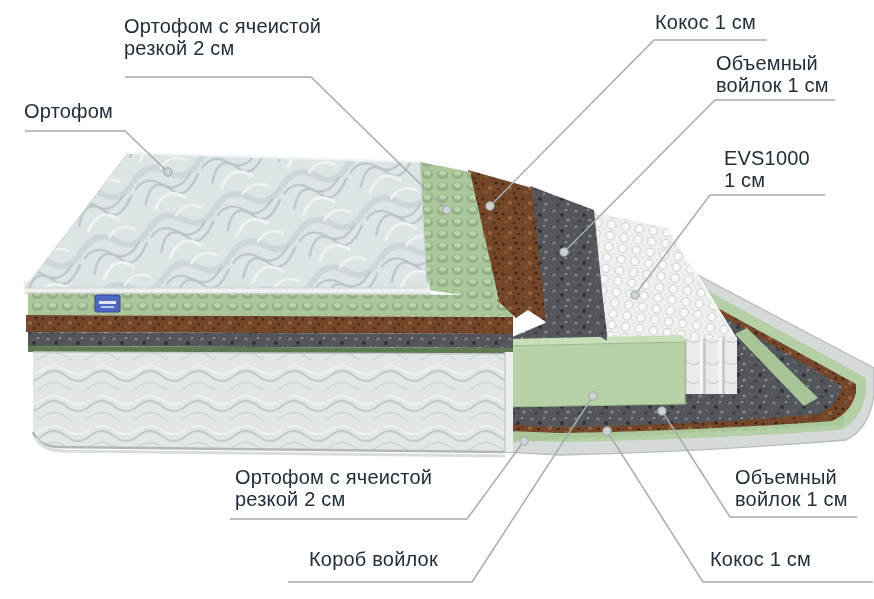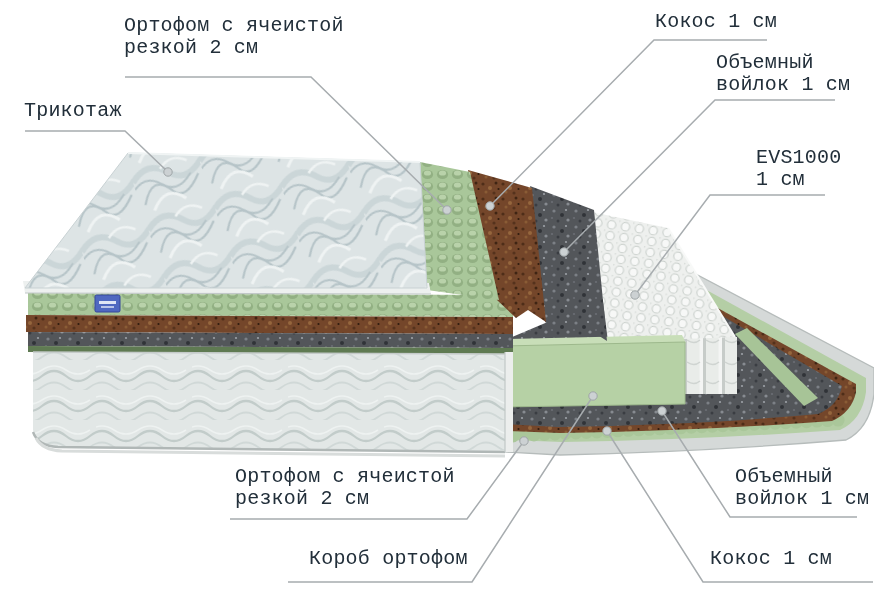--- a/index.html
+++ b/index.html
@@ -1,18 +1,18 @@
 <!DOCTYPE html>
 <html><head>
 <meta charset="utf-8">
 <style>
   html,body{margin:0;padding:0;background:#ffffff;}
   #stage{
     position:relative;width:874px;height:599px;background:#ffffff;
-    font-family:Liberation Mono, monospace;overflow:hidden;
+    font-family:Liberation Sans, sans-serif;overflow:hidden;
   }
   #scene{position:absolute;left:0;top:0;}
   .label{
     position:absolute;color:#222f3a;font-size:20px;line-height:22px;
     letter-spacing:.2px;white-space:nowrap;
   }
   .label span{display:block;}
 </style>
 </head>
 <body>
@@ -150,39 +150,39 @@
     <circle cx="607" cy="431" r="4.2"></circle>
     <circle cx="662" cy="411" r="4.2"></circle>
   </g>
 </svg>
 
 <div class="label" style="left:124px;top:15px">
   <span>Ортофом с ячеистой</span>
   <span>резкой 2 см</span>
 </div>
 <div class="label" style="left:24px;top:100px">
-  <span>Трикотаж</span>
+  <span>Ортофом</span>
 </div>
 <div class="label" style="left:655px;top:11px">
   <span>Кокос 1 см</span>
 </div>
 <div class="label" style="left:716px;top:52px">
   <span>Объемный</span>
   <span>войлок 1 см</span>
 </div>
-<div class="label" style="left:756px;top:147px">
+<div class="label" style="left:724px;top:147px">
   <span>EVS1000</span>
   <span>1 см</span>
 </div>
 <div class="label" style="left:235px;top:466px">
   <span>Ортофом с ячеистой</span>
   <span>резкой 2 см</span>
 </div>
 <div class="label" style="left:309px;top:548px">
-  <span>Короб ортофом</span>
+  <span>Короб войлок</span>
 </div>
 <div class="label" style="left:735px;top:466px">
   <span>Объемный</span>
   <span>войлок 1 см</span>
 </div>
 <div class="label" style="left:710px;top:548px">
   <span>Кокос 1 см</span>
 </div>
 
 </div>

